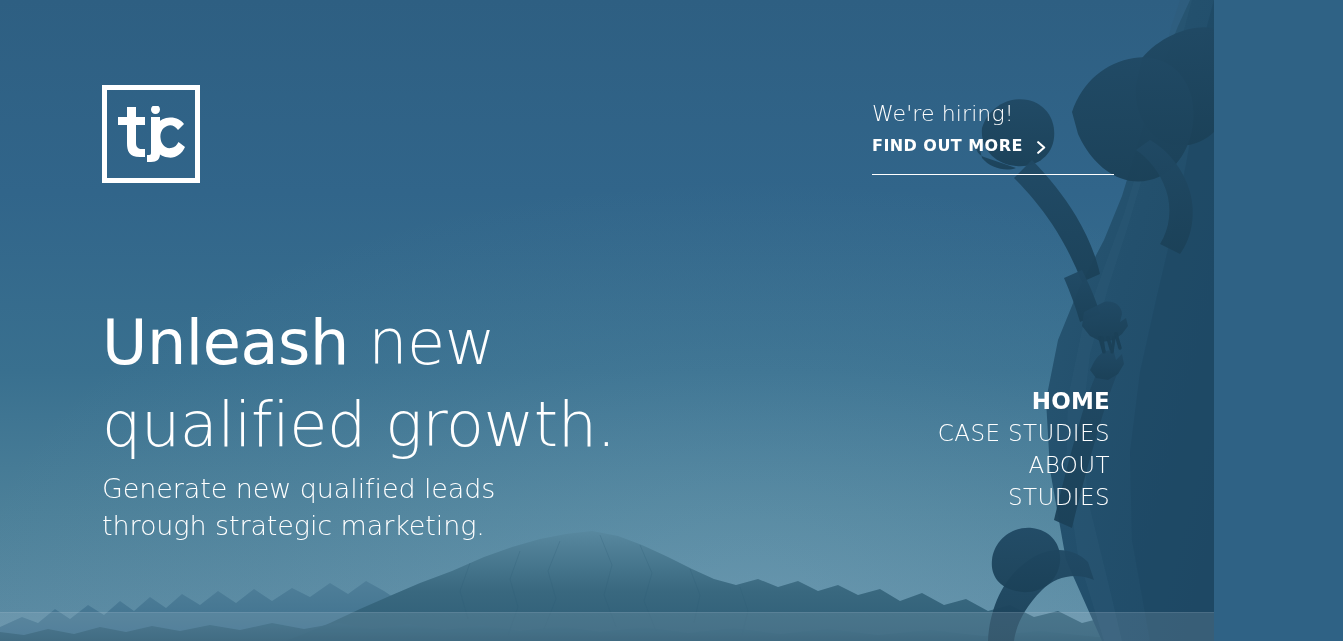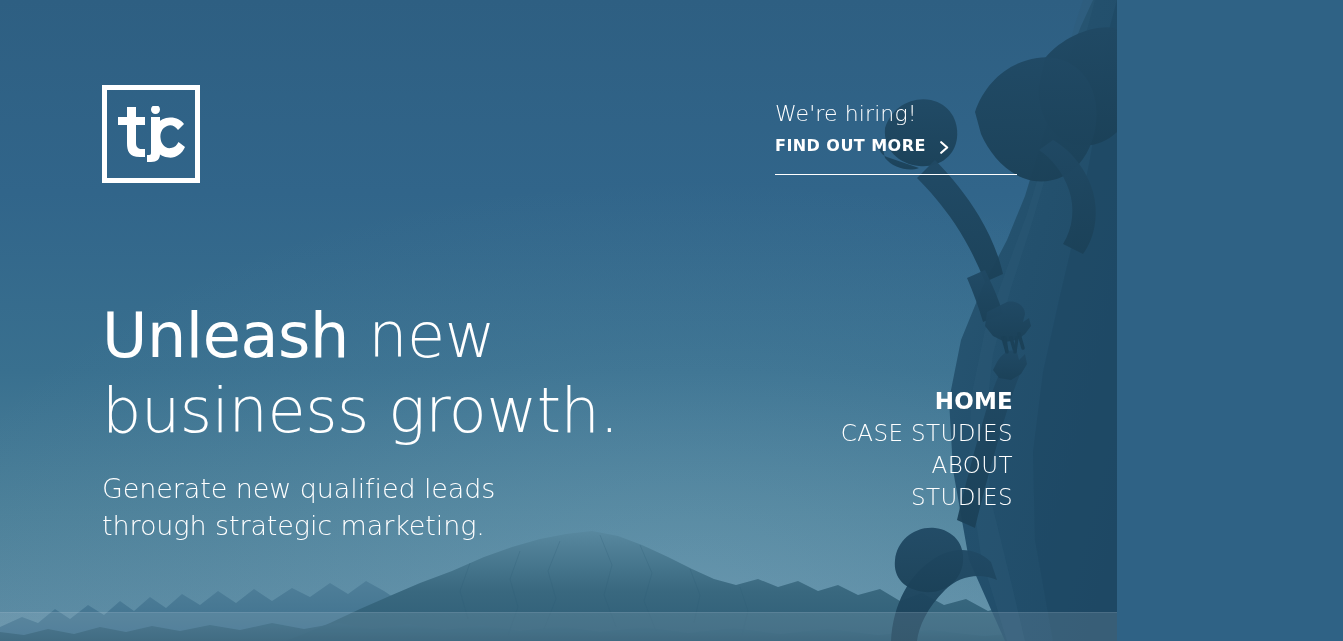--- a/index.html
+++ b/index.html
@@ -6,21 +6,21 @@
   * { margin:0; padding:0; box-sizing:border-box; }
   html, body { width:1343px; height:641px; overflow:hidden; }
   body {
     font-family: "DejaVu Sans", "Liberation Sans", sans-serif;
     background:#2f6285;
   }
 
   
   .hero {
     position:relative;
-    width:1117px;
+    width:1214px;
     height:641px;
     overflow:hidden;
     background: linear-gradient(to bottom, #2e5f82 0%, #31658a 30%, #39708f 58%, #4c8099 80%, #5d8ca4 100%);
   }
 
   
   .sky-glow {
     position:absolute; inset:0;
     background: radial-gradient(ellipse 1100px 600px at 62% 95%, rgba(160,200,220,0.22) 0%, rgba(160,200,220,0.06) 45%, rgba(0,0,0,0) 72%);
     pointer-events:none;
@@ -112,21 +112,21 @@
     width:620px;
     color:#ffffff;
     font-size:62px;
     line-height:75px;
     font-weight:200;
     letter-spacing:-0.4px;
   }
   .headline .hl-strong {
     font-weight:400;
   }
-  .headline .hl-line { display:block; white-space:nowrap; }
+  .headline .hl-line { display:block; white-space:nowrap;margin-top:7px; }
 
   
   .subhead {
     position:absolute;
     left:102px; top:470px;
     color:#ffffff;
     font-size:27px;
     line-height:37px;
     font-weight:300;
     letter-spacing:-0.1px;
@@ -302,21 +302,21 @@
         <svg width="13" height="13" viewBox="0 0 13 13" aria-hidden="true">
           <path d="M3.2,1.2 L9.2,6.5 L3.2,11.8" fill="none" stroke="#ffffff" stroke-width="2.1" stroke-linecap="round" stroke-linejoin="round"></path>
         </svg>
       </span>
     </div>
     <div class="hiring-rule"></div>
   </div>
 
   <h1 class="headline">
     <span class="hl-line"><span class="hl-strong">Unleash</span><span> new</span></span>
-    <span class="hl-line">business growth.</span>
+    <span class="hl-line">qualified growth.</span>
   </h1>
 
   <p class="subhead">
     <span>Generate new qualified leads</span>
     <span>through strategic marketing.</span>
   </p>
 
   <nav class="nav">
     <a class="nav-item is-active" href="#">HOME</a>
     <a class="nav-item" href="#">CASE STUDIES</a>

